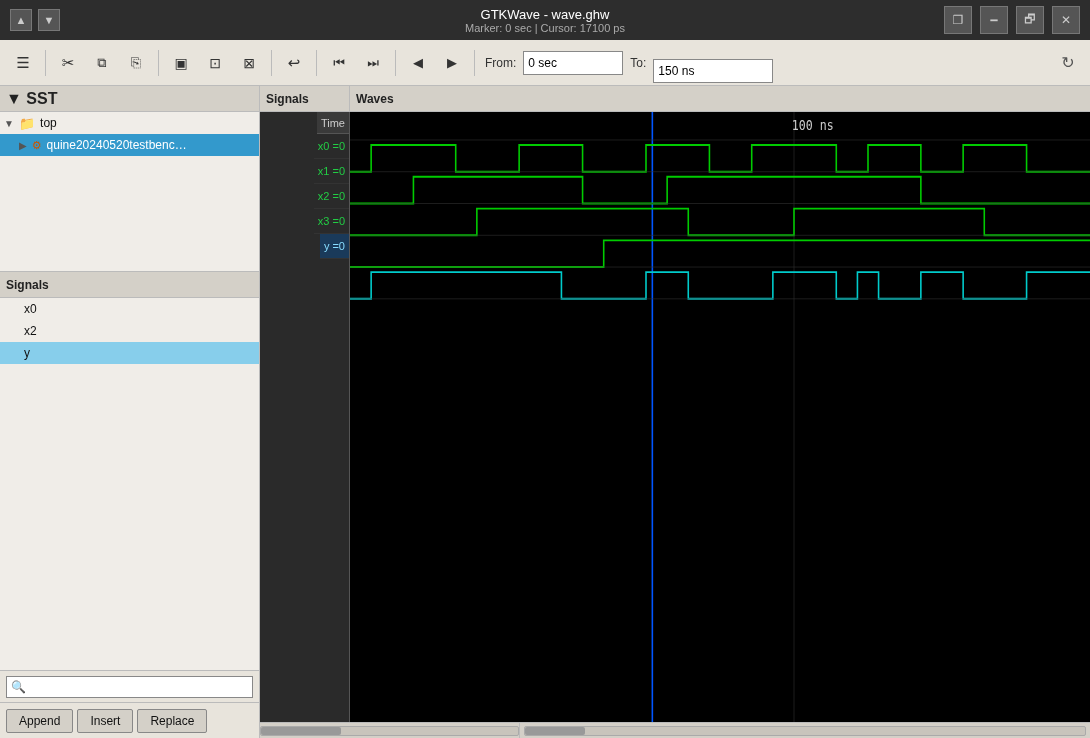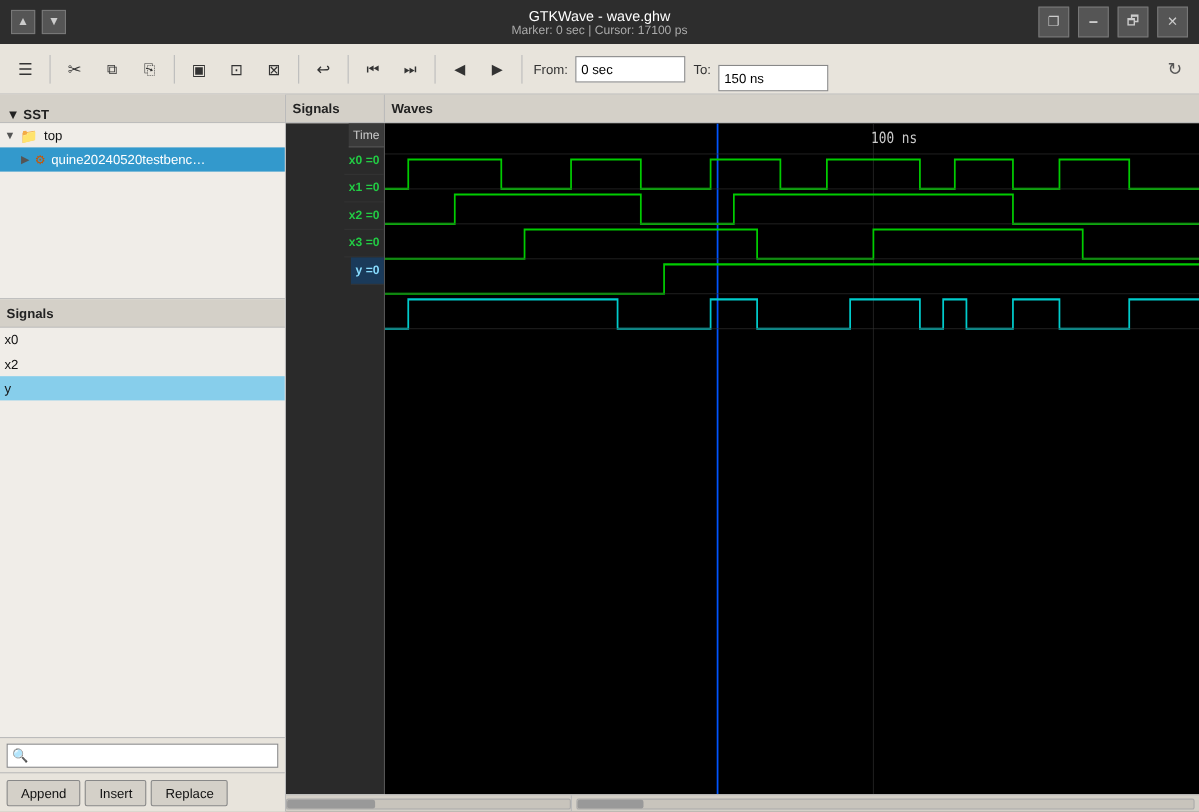--- a/index.html
+++ b/index.html
@@ -88,21 +88,21 @@
     }
     .toolbar-input {
       height: 24px;
       border: 1px solid #888;
       background: white;
       padding: 0 4px;
       font-size: 12px;
       width: 100px;
     }
     .toolbar-to-input {
-      width: 100px;
+      width: 120px;
       margin-top: 16px;
     }
     .toolbar-spacer { flex: 1; }
     .reload-btn {
       width: 28px; height: 28px;
       background: transparent;
       border: 1px solid transparent;
       display: flex; align-items: center; justify-content: center;
       cursor: pointer;
       font-size: 16px;
@@ -121,23 +121,23 @@
       display: flex;
       flex-direction: column;
       background: #e8e4dc;
       border-right: 1px solid #bbb;
     }
     .sst-header {
       height: 26px;
       background: #d4d0c8;
       border-bottom: 1px solid #bbb;
       display: flex;
-      align-items: flex-end;
+      align-items: center;
       padding: 0 6px;
-      font-size: 12px;
+      font-size: 16px;
       font-weight: bold;
       color: #222;
     }
     .sst-tree {
       flex: 0 0 160px;
       overflow: auto;
       background: #f0ede8;
       border-bottom: 1px solid #bbb;
     }
     .tree-item {
@@ -176,21 +176,21 @@
     }
     .signals-list {
       flex: 1;
       overflow: auto;
       background: #f0ede8;
     }
     .signal-item {
       height: 22px;
       display: flex;
       align-items: center;
-      padding: 0 4px;
+      padding: 0 24px;
       font-size: 12px;
       color: #111;
       cursor: pointer;
     }
     .signal-item.selected { background: #87ceeb; }
 
     
     .search-bar {
       height: 32px;
       border-top: 1px solid #bbb;
@@ -298,21 +298,20 @@
       border-bottom: 1px solid #555;
     }
     .signal-name-row {
       height: 25px;
       display: flex;
       align-items: center;
       padding: 0 4px;
       font-size: 11px;
       color: #22cc44;
       border-bottom: 1px solid #333;
-      font-weight: bold;
     }
     .signal-name-row.selected-wave { background: #1a3a5a; color: #88ddff; }
 
     
     .canvas-area {
       flex: 1;
       background: #000000;
       overflow: hidden;
       position: relative;
     }

